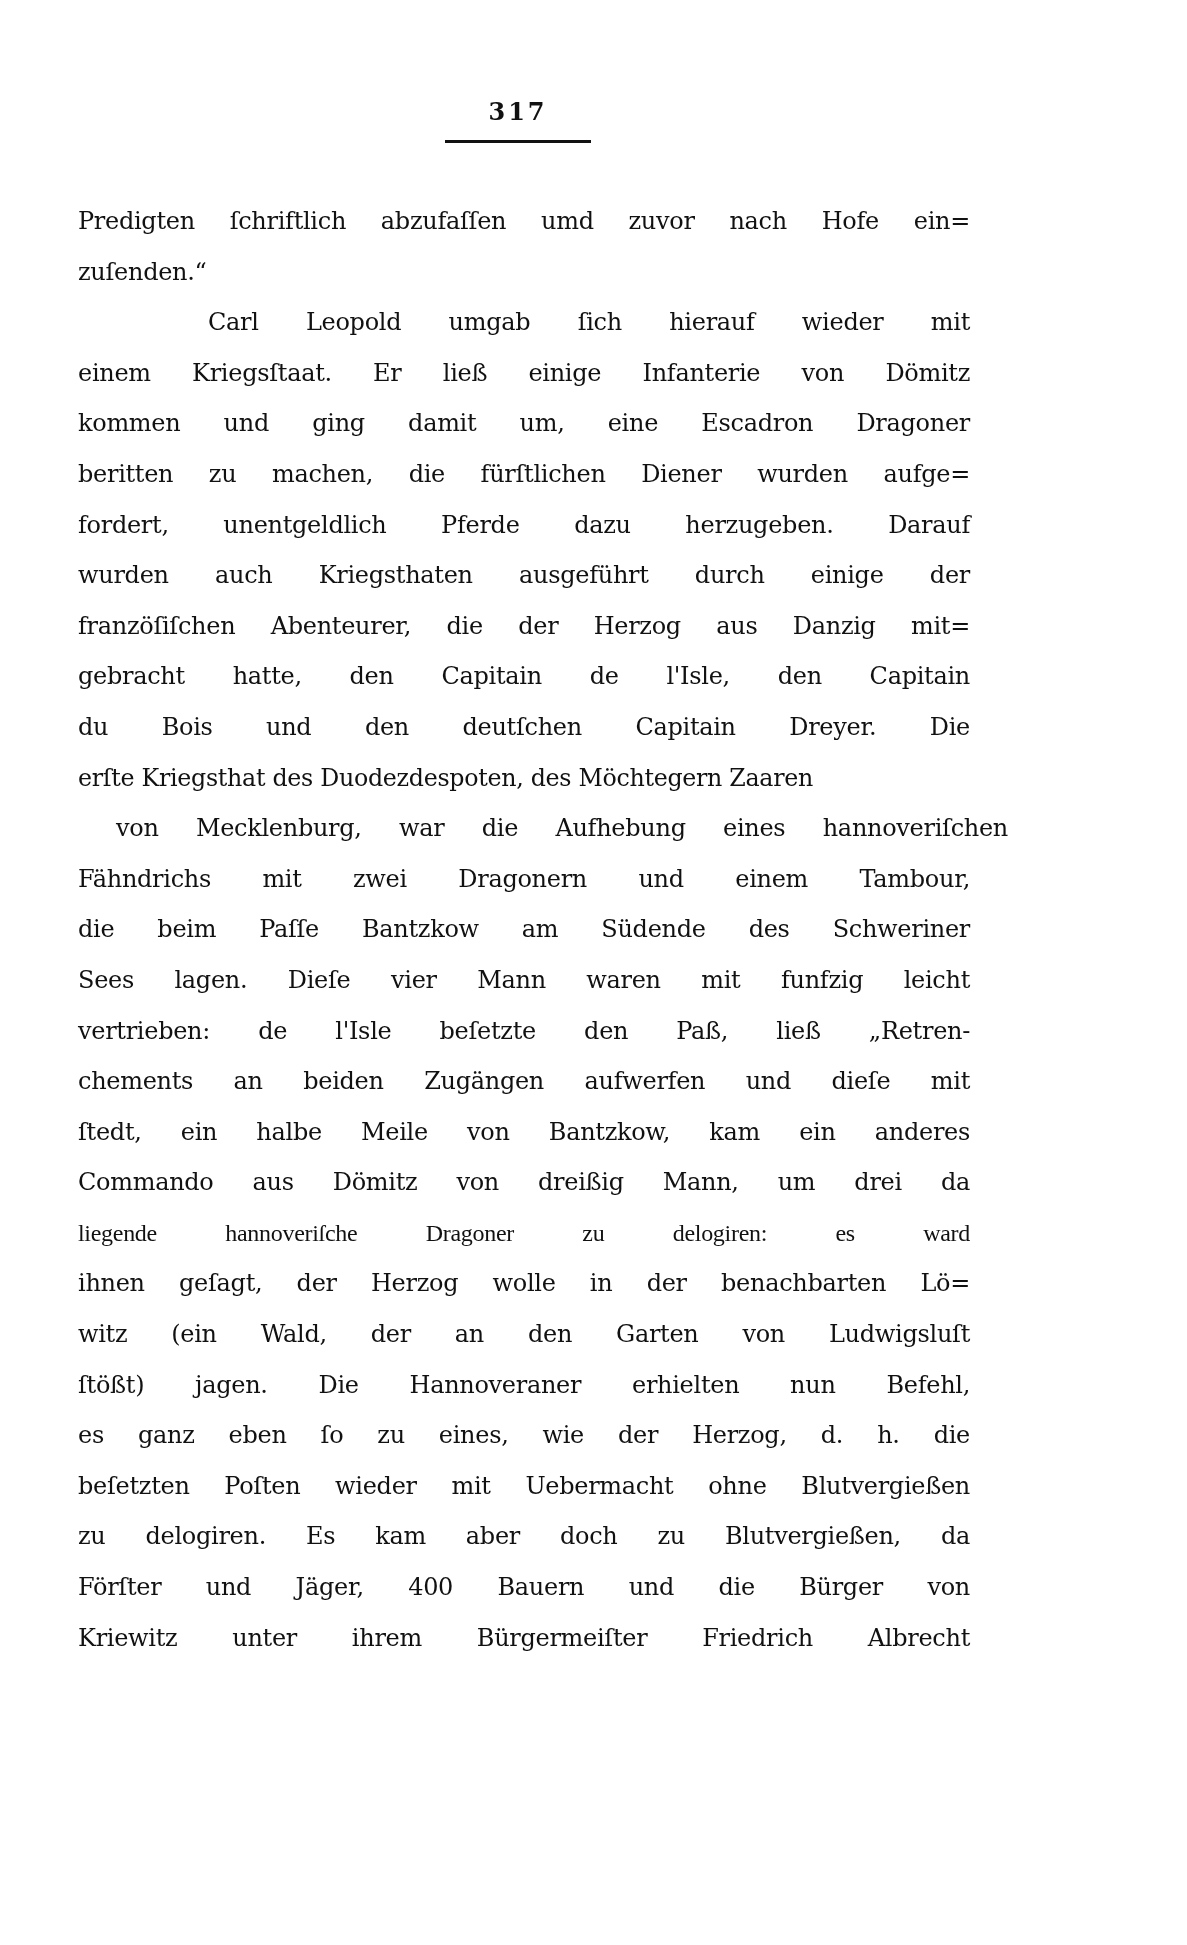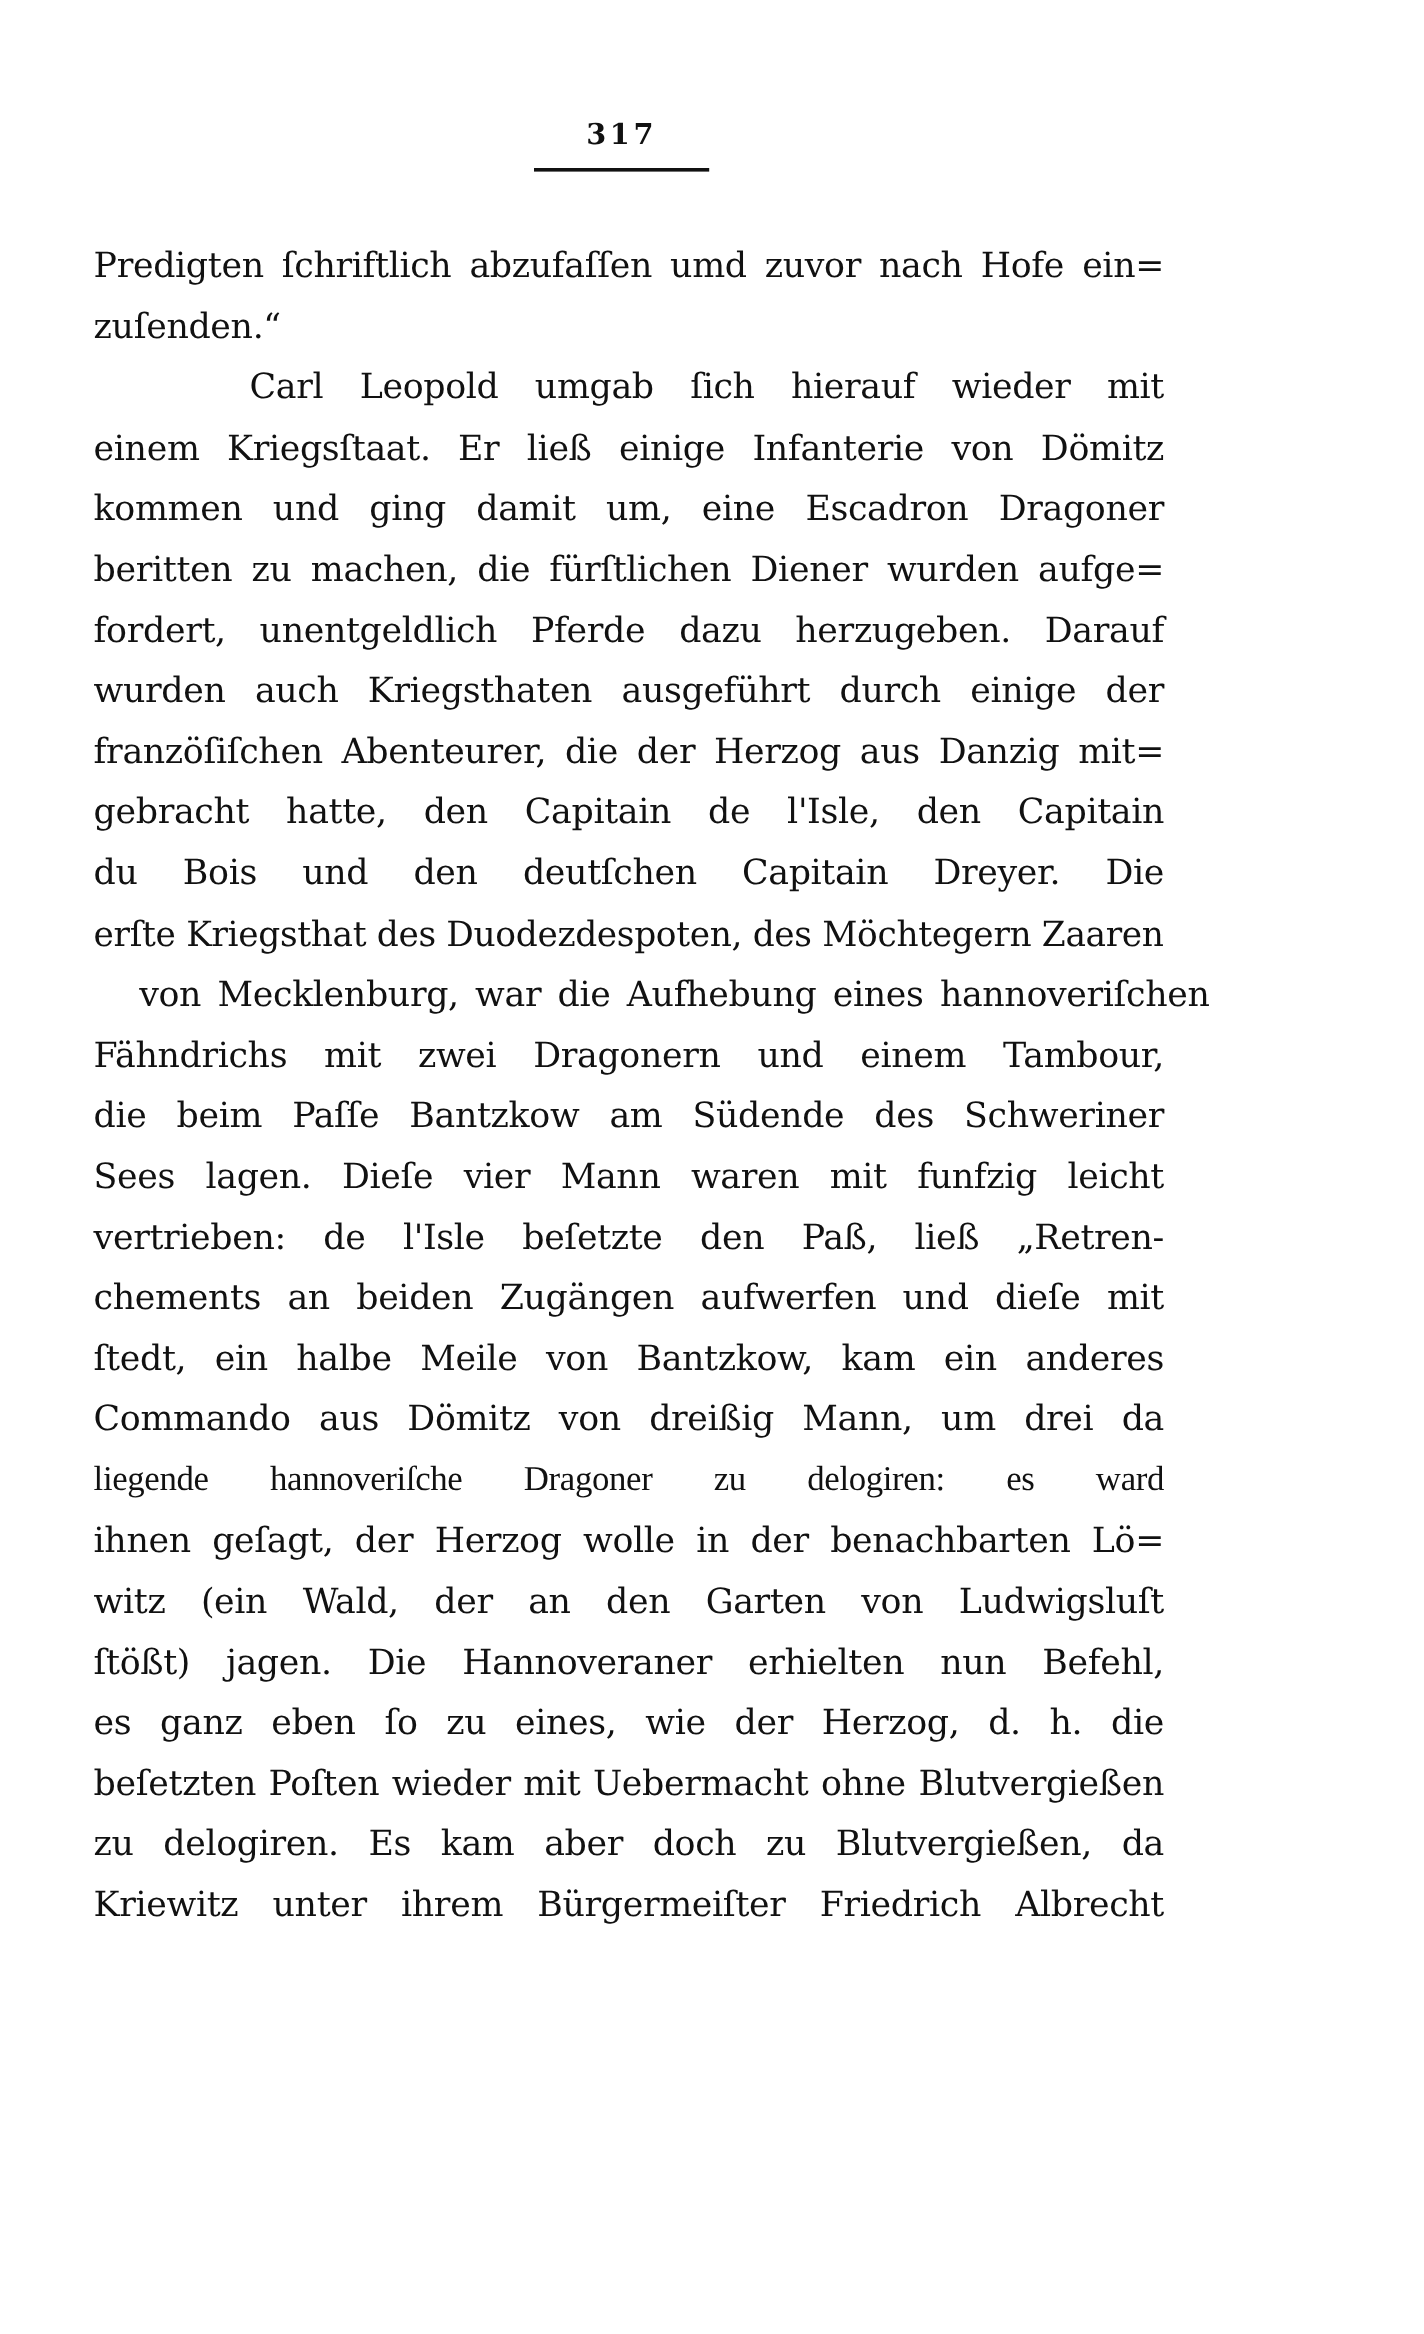--- a/index.html
+++ b/index.html
@@ -40,21 +40,21 @@
   .body-text {
     position: absolute;
     left: 78px;
     top: 196px;
     width: 892px;
   }
   .line {
     height: 50.6px;
     line-height: 50.6px;
     font-family: "DejaVu Serif", serif;
-    font-size: 29px;
+    font-size: 24px;
     white-space: nowrap;
     text-align: justify;
     text-align-last: justify;
     letter-spacing: -0.3px;
     transform-origin: left center;
   }
   .line.last-short {
     text-align-last: left;
   }
   .line.indent {
@@ -150,15 +150,18 @@
   <div class="line">
       <span class="text" style="display: block; width: 892px;">es ganz eben ſo zu eines, wie der Herzog, d. h. die</span>
     </div>
   <div class="line">
       <span class="text" style="display: block; width: 892px;">beſetzten Poſten wieder mit Uebermacht ohne Blutvergießen</span>
     </div>
   <div class="line">
       <span class="text" style="display: block; width: 892px;">zu delogiren. Es kam aber doch zu Blutvergießen, da</span>
     </div>
   <div class="line">
+      <span class="text" style="display: block; width: 892px;">Förſter und Jäger, 400 Bauern und die Bürger von</span>
+    </div>
+  <div class="line">
       <span class="text" style="display: block; width: 892px;">Kriewitz unter ihrem Bürgermeiſter Friedrich Albrecht</span>
     </div>
 </div>
 
 </body></html>

